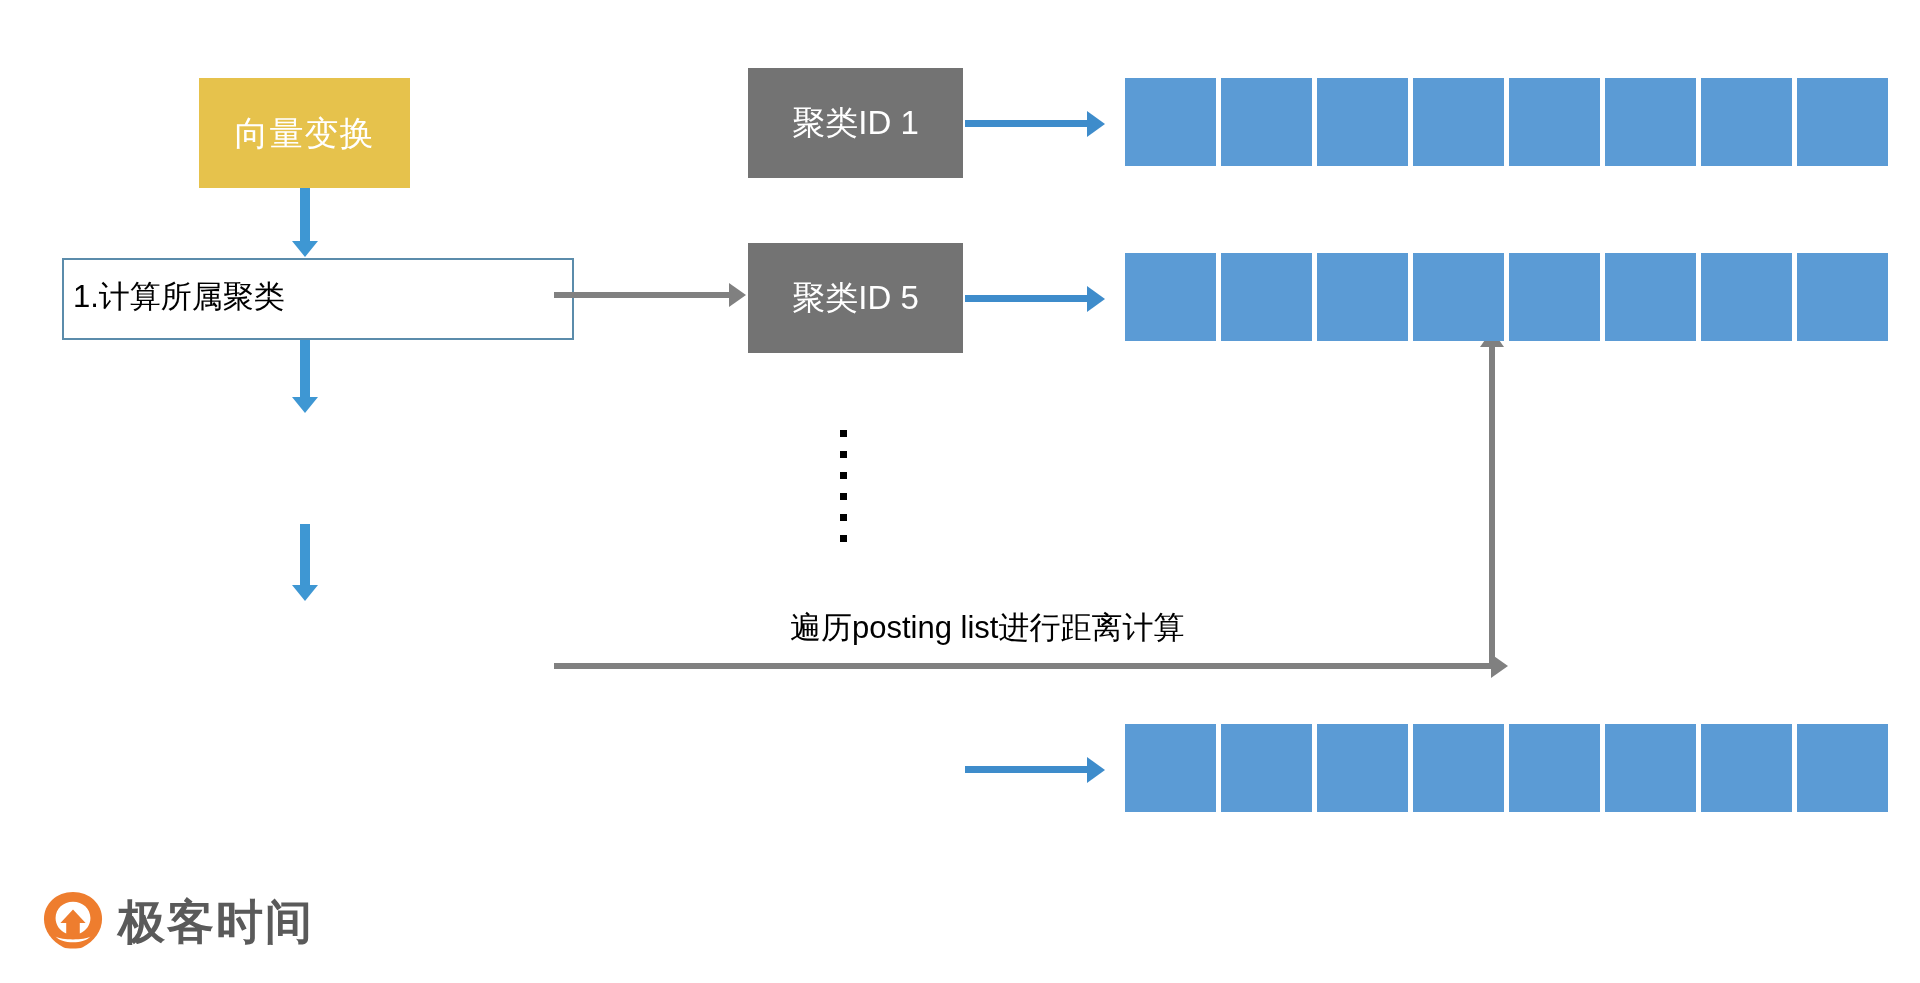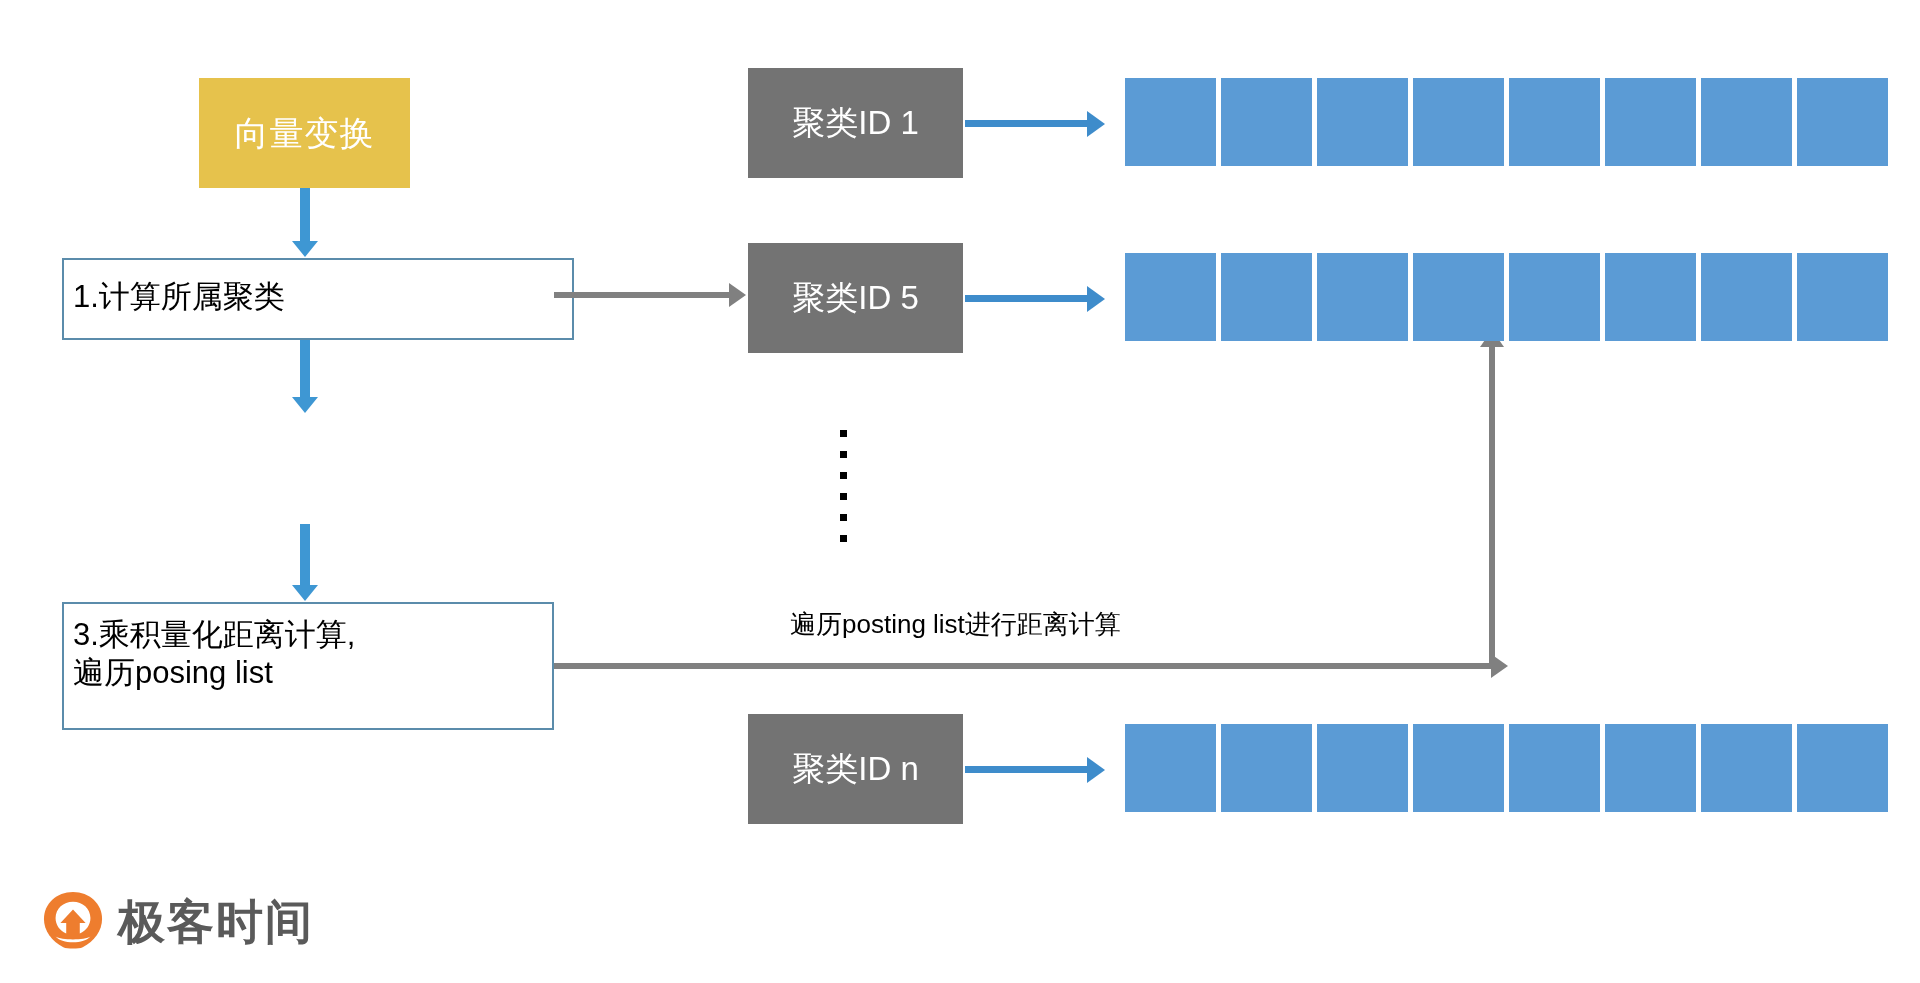--- a/index.html
+++ b/index.html
@@ -165,21 +165,21 @@
     width: 0; height: 0;
     border-left: 12px solid transparent;
     border-right: 12px solid transparent;
     border-bottom: 17px solid #808080;
   }
 
   
   .traverse-label {
     left: 790px;
     top: 607px;
-    font-size: 26px;
+    font-size: 31px;
     color: #000000;
     white-space: nowrap;
   }
 
   
   .ellipsis {
     left: 840px;
     top: 430px;
     display: flex;
     flex-direction: column;
@@ -222,24 +222,20 @@
 
   <div class="abs step-box step-1">
     <div class="txt">1.计算所属聚类</div>
   </div>
 
   <div class="abs v-arrow va-2"></div>
 
 
   <div class="abs v-arrow va-3"></div>
 
-  <div class="abs step-box step-3">
-    <div class="txt">3.乘积量化距离计算,
-   遍历posing list</div>
-  </div>
 
   <div class="abs grey g1-h"></div>
   <div class="abs grey g2-h"></div>
   <div class="abs grey g2-v"></div>
 
   <div class="abs traverse-label">遍历posting list进行距离计算</div>
 
   <div class="abs cluster-box cb-1">
     <div class="lbl">聚类ID 1</div>
   </div>
@@ -272,23 +268,20 @@
 
   <div class="abs ellipsis">
     <div class="dot"></div>
     <div class="dot"></div>
     <div class="dot"></div>
     <div class="dot"></div>
     <div class="dot"></div>
     <div class="dot"></div>
   </div>
 
-  <div class="abs cluster-box cb-n">
-    <div class="lbl">聚类ID n</div>
-  </div>
   <div class="abs h-arrow-blue hab-n"></div>
   <div class="abs posting-row pr-n">
     <div class="cell"></div>
     <div class="cell"></div>
     <div class="cell"></div>
     <div class="cell"></div>
     <div class="cell"></div>
     <div class="cell"></div>
     <div class="cell"></div>
     <div class="cell"></div>

